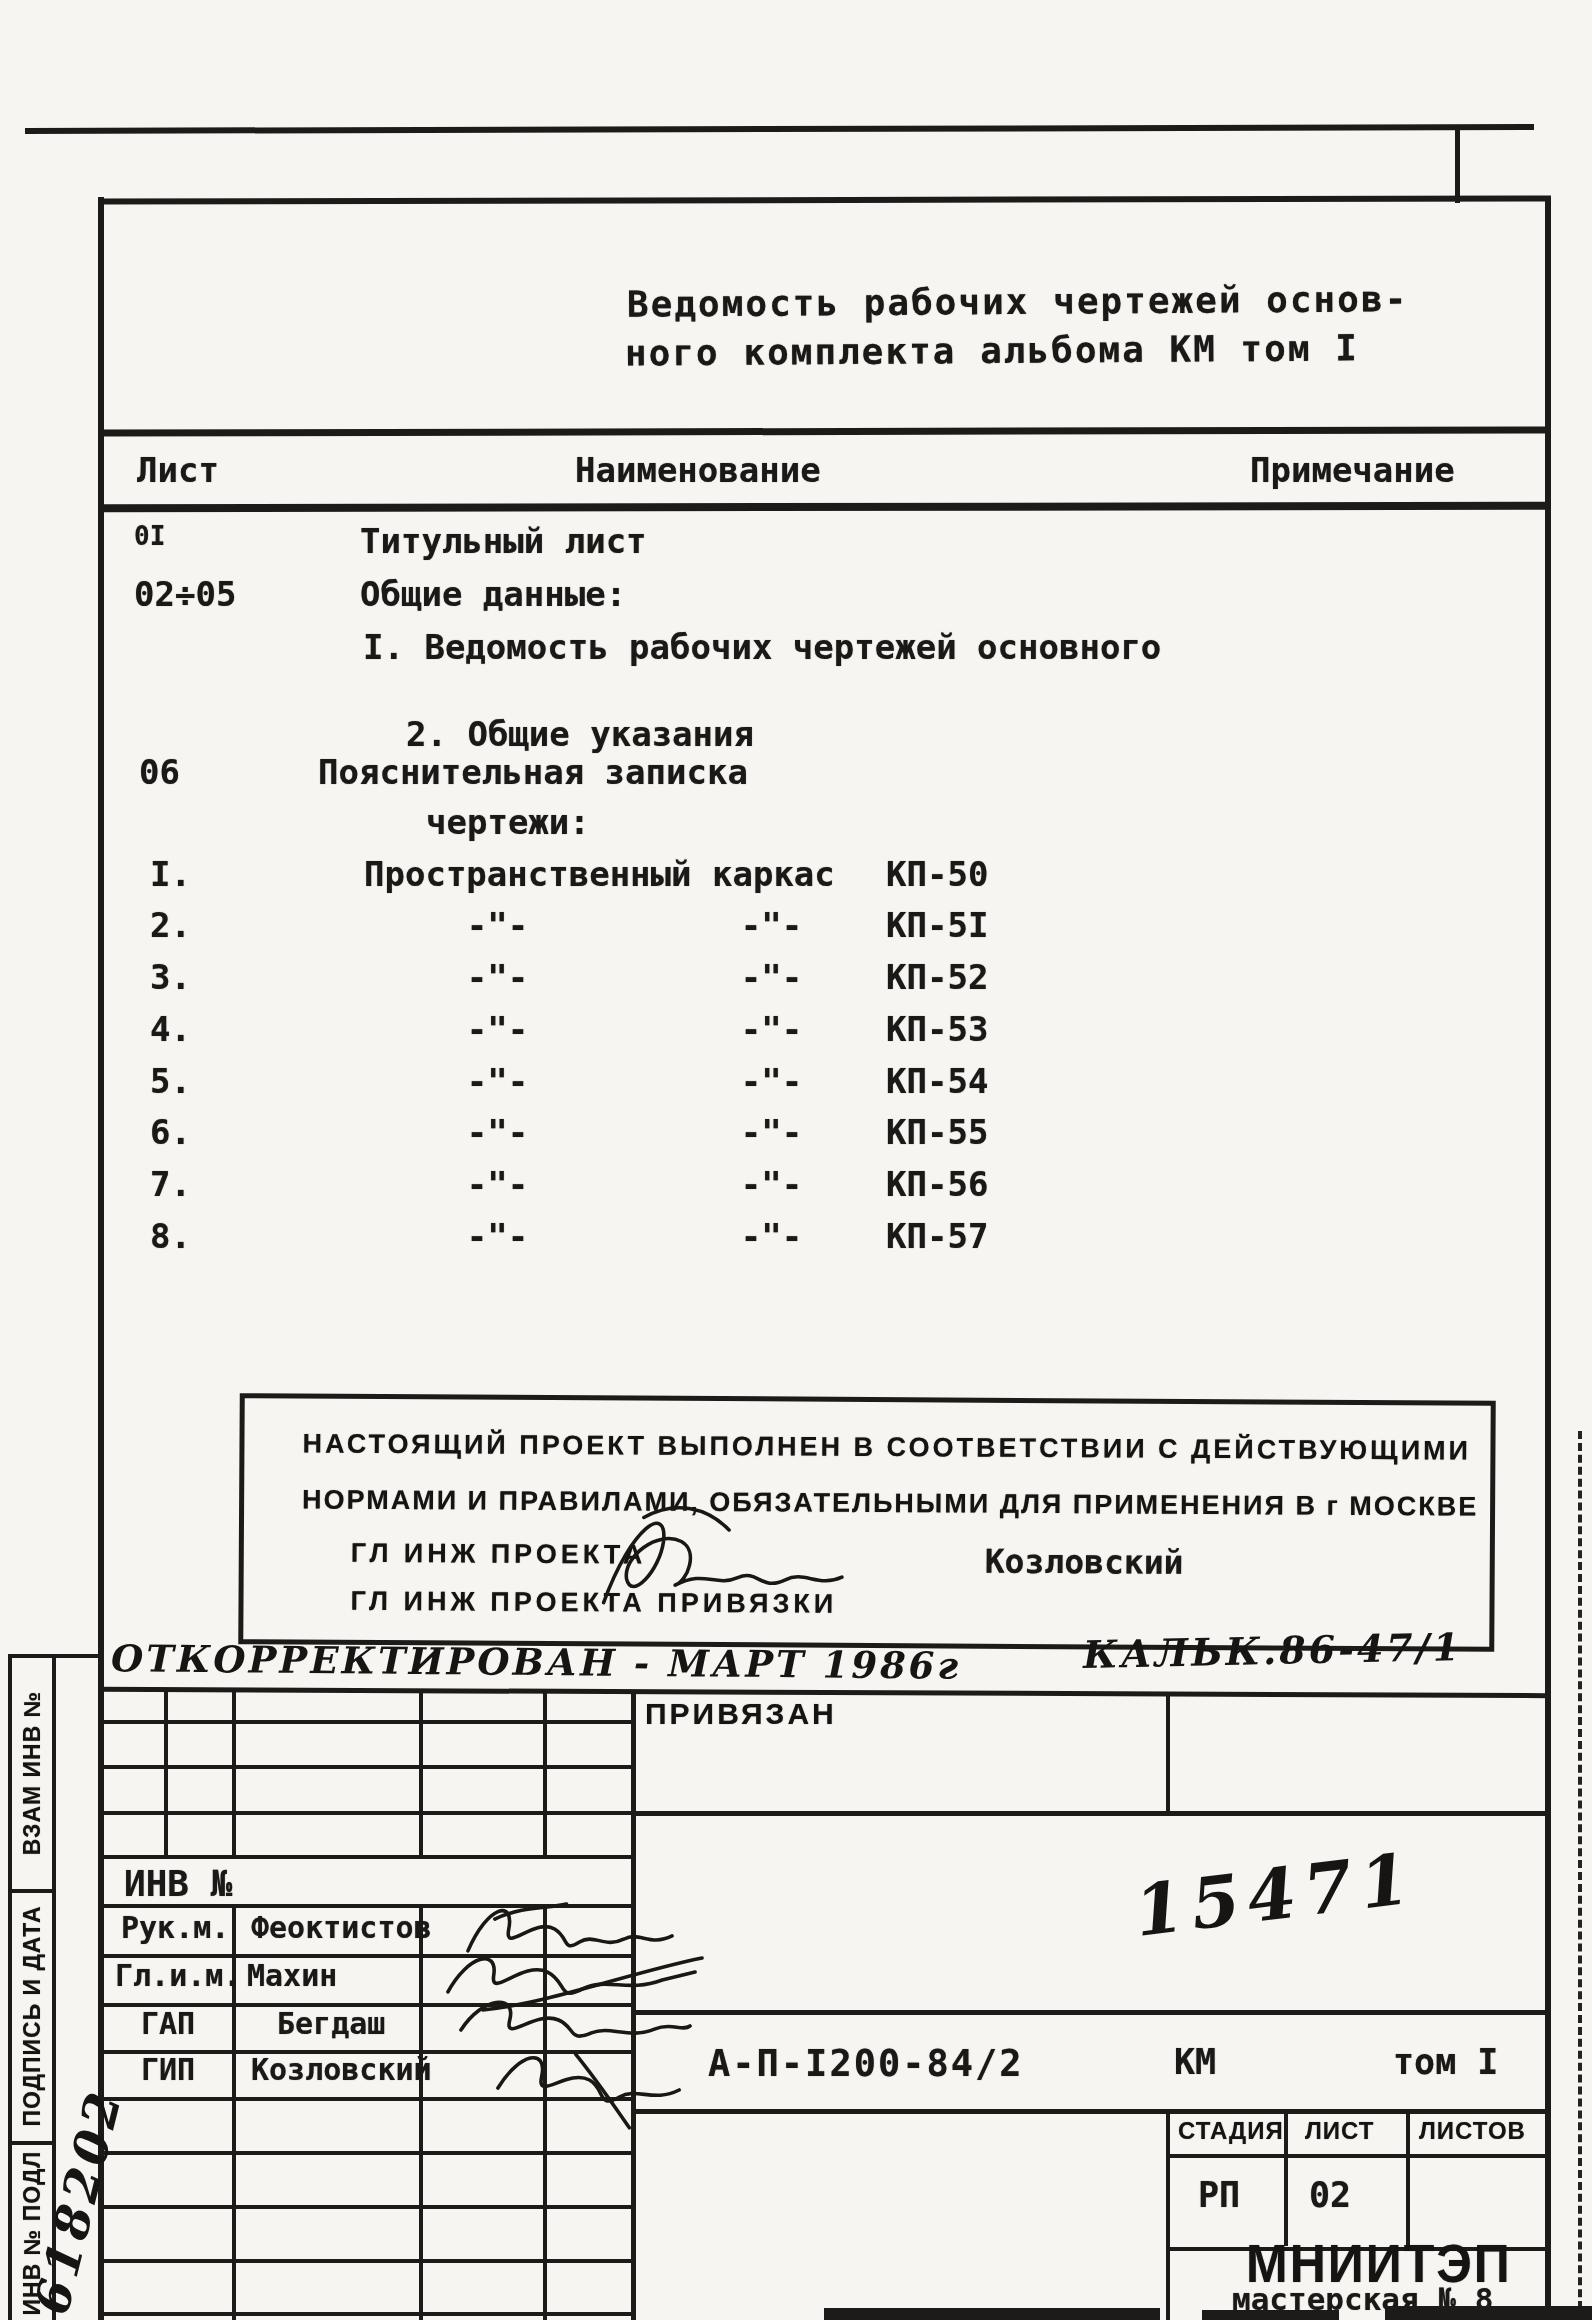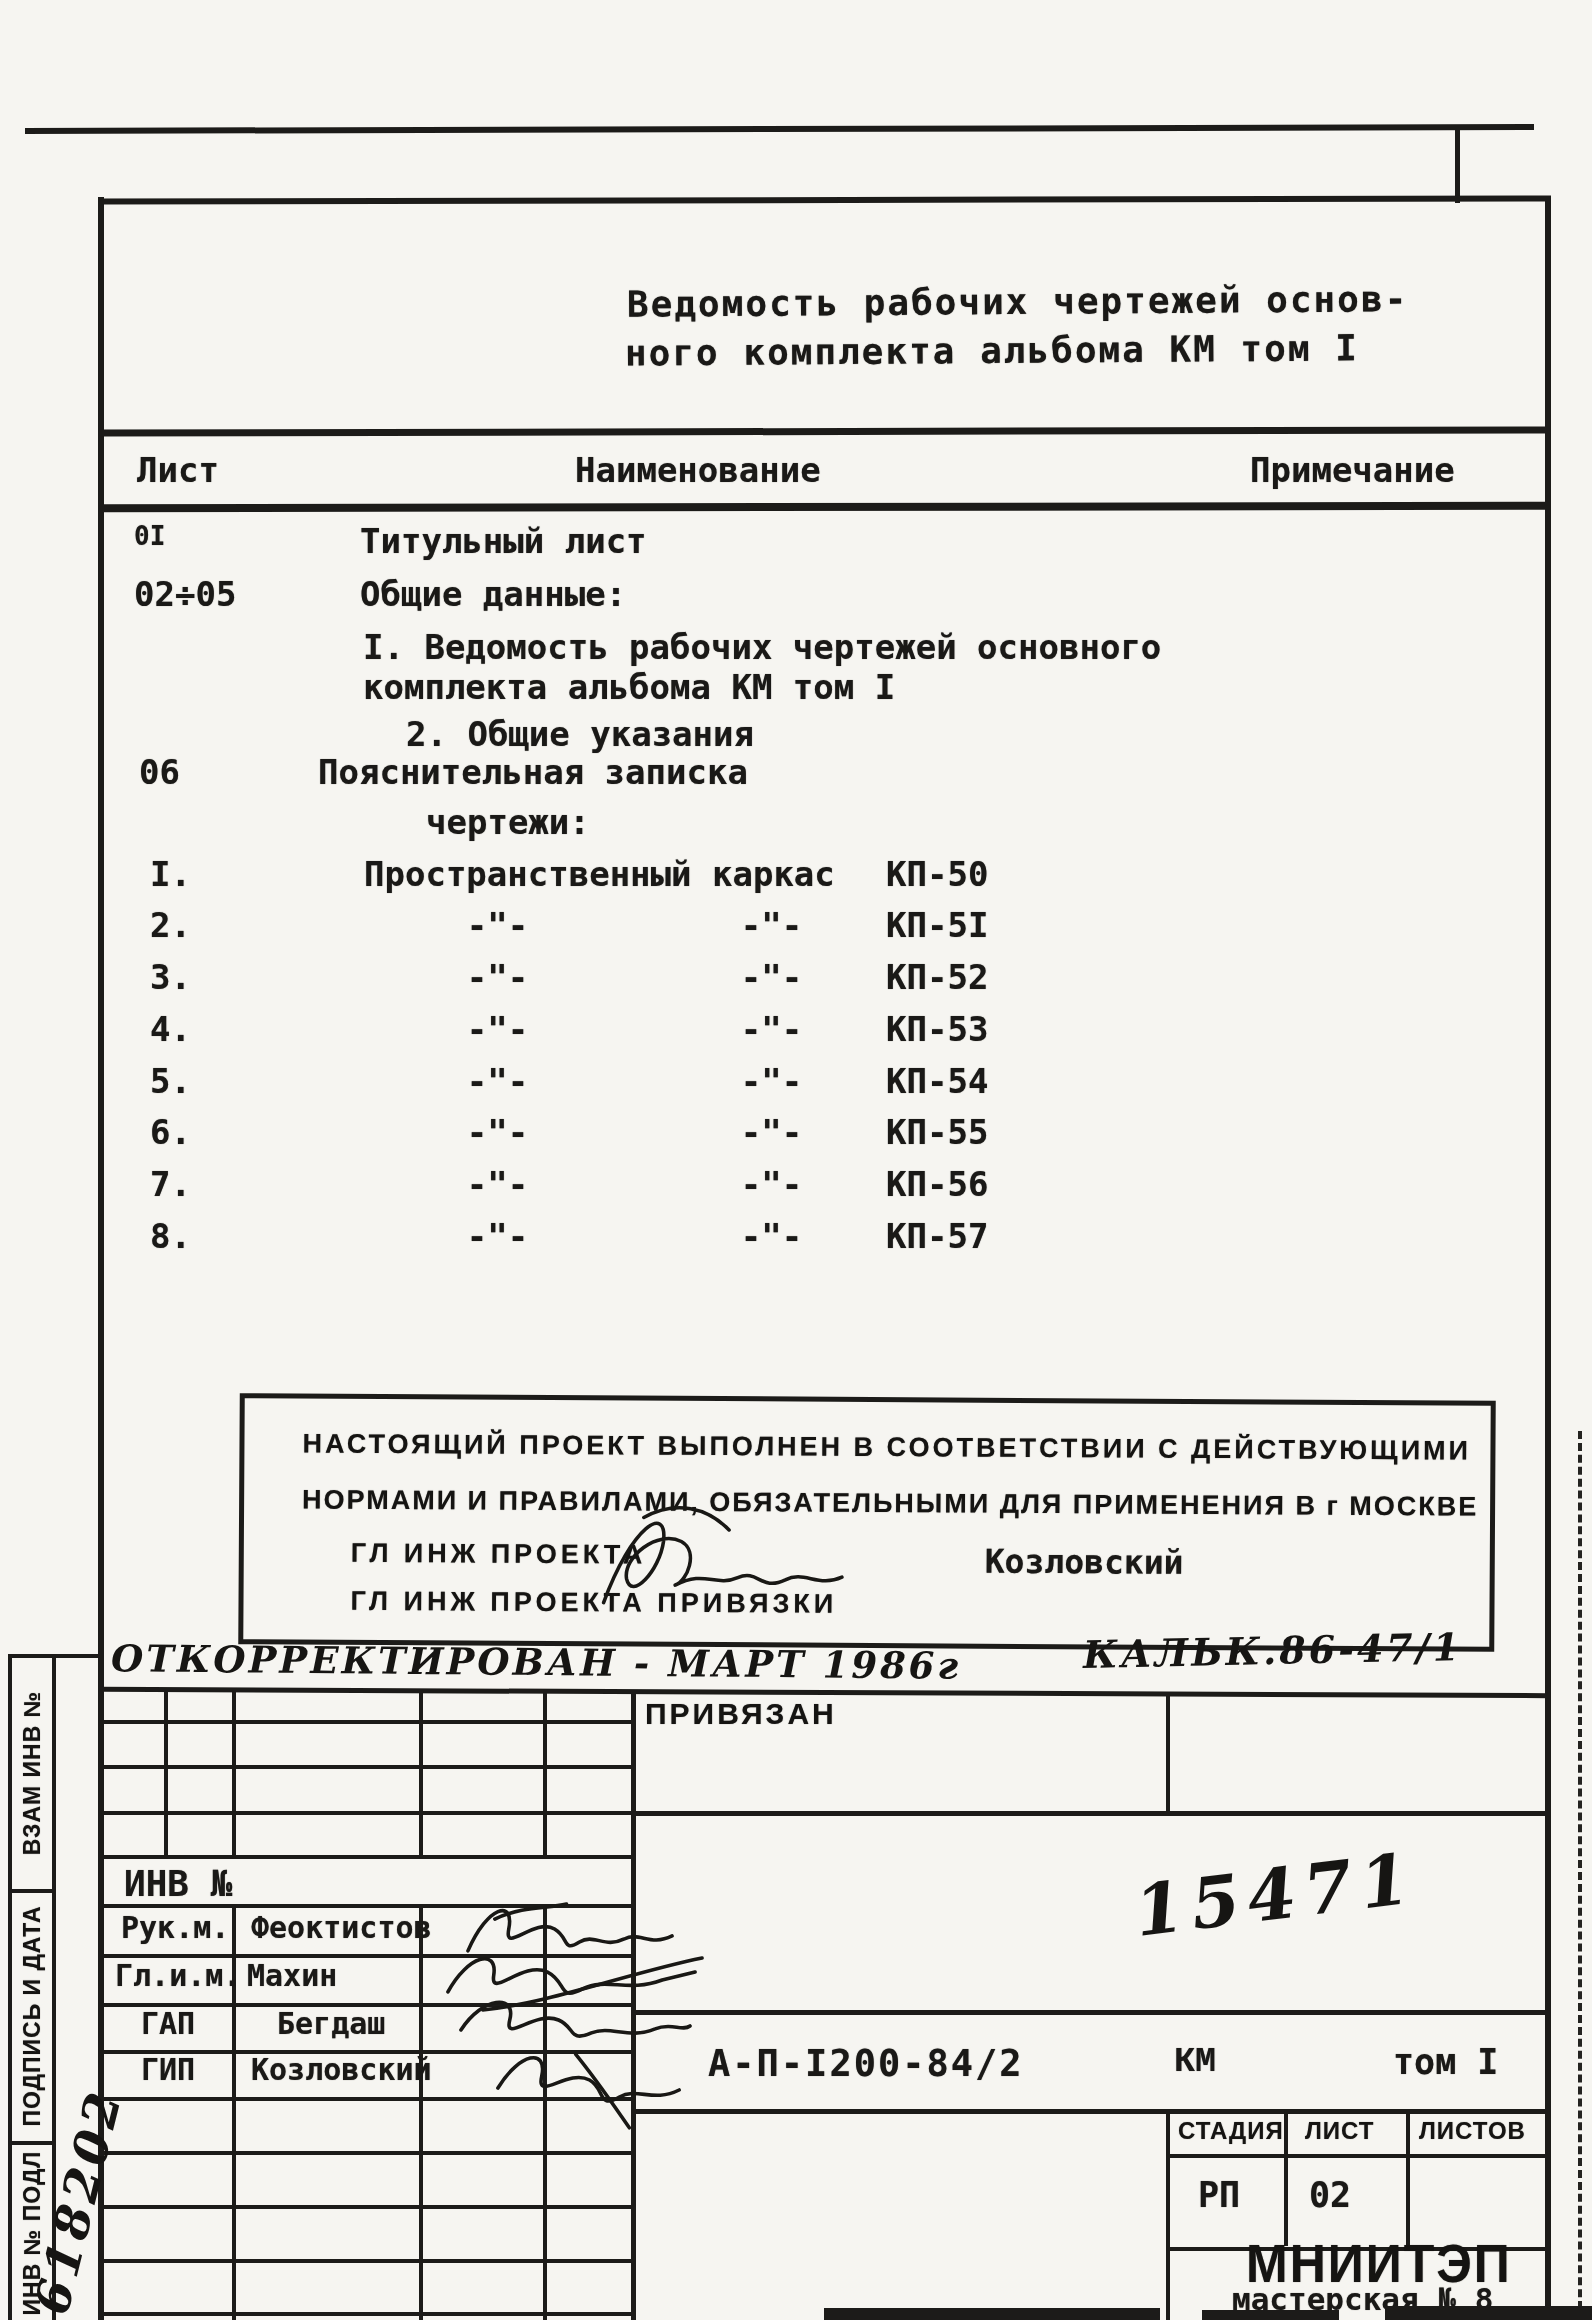--- a/index.html
+++ b/index.html
@@ -41,21 +41,20 @@
   <div class="typed" style="left:1250px;top:450px;font-size:34px;">Примечание</div>
   <div class="ln" style="left:100px;top:503px;width:1445px;height:8px;transform:rotate(-0.1deg);"></div>
 
   <div class="typed" style="left:134px;top:521px;font-size:26px;">0I</div>
   <div class="typed" style="left:360px;top:521px;font-size:34px;">Титульный лист</div>
 
   <div class="typed" style="left:134px;top:574px;font-size:34px;">02÷05</div>
   <div class="typed" style="left:360px;top:574px;font-size:34px;">Общие данные:</div>
 
   <div class="typed" style="left:363px;top:627px;font-size:34px;">I. Ведомость рабочих чертежей основного</div>
-  <div class="typed" style="left:363px;top:667px;font-size:34px;">комплекта альбома КМ том I</div>
   <div class="typed" style="left:406px;top:714px;font-size:34px;">2. Общие указания</div>
 
   <div class="typed" style="left:139px;top:752px;font-size:34px;">06</div>
   <div class="typed" style="left:318px;top:752px;font-size:34px;">Пояснительная записка</div>
 
   <div class="typed" style="left:426px;top:802px;font-size:34px;">чертежи:</div>
 
   <div class="typed" style="left:100px;top:854px;font-size:34px;width:1095px;">
     <span style="position:absolute;left:50px;">I.</span>
     <span style="position:absolute;left:264px;">Пространственный каркас</span>
@@ -178,21 +177,21 @@
   </svg>
   <svg class="sig" style="left:443px;top:1984px;" width="254" height="70" viewBox="0 0 255 70">
     <path d="M18 46 C 40 12, 74 10, 67 36 C 61 60, 93 26, 116 36 C 133 43, 126 59, 149 49 C 169 41, 186 56, 213 45 C 229 38, 240 48, 248 42"></path>
   </svg>
   <svg class="sig" style="left:478px;top:2036px;" width="239" height="100" viewBox="0 0 240 100">
     <path d="M20 52 C 42 16, 70 12, 64 40 C 58 67, 90 32, 112 44 C 128 53, 120 74, 142 61 C 160 51, 176 67, 202 54"></path>
     <path d="M98 18 C 120 45, 138 72, 152 92"></path>
   </svg>
 
   <div class="typed" style="left:708px;top:2042px;font-size:37px;letter-spacing:2px;">А-П-I200-84/2</div>
-  <div class="typed" style="left:1174px;top:2042px;font-size:35px;font-family:Liberation Mono, monospace;">КМ</div>
+  <div class="typed" style="left:1174px;top:2042px;font-size:35px;">КМ</div>
   <div class="typed" style="left:1393px;top:2042px;font-size:35px;">том I</div>
 
   <div class="block" style="left:1178px;top:2117px;font-size:24px;letter-spacing:1px;">СТАДИЯ</div>
   <div class="block" style="left:1305px;top:2117px;font-size:24px;letter-spacing:1px;">ЛИСТ</div>
   <div class="block" style="left:1419px;top:2117px;font-size:24px;letter-spacing:1px;">ЛИСТОВ</div>
   <div class="typed" style="left:1198px;top:2175px;font-size:35px;">РП</div>
   <div class="typed" style="left:1309px;top:2175px;font-size:35px;">02</div>
   <div class="typed" style="left:1443px;top:2175px;font-size:35px;"></div>
 
   <div class="block" style="left:1246px;top:2235px;font-size:50px;letter-spacing:2px;transform:scaleY(1.08);">МНИИТЭП</div>

